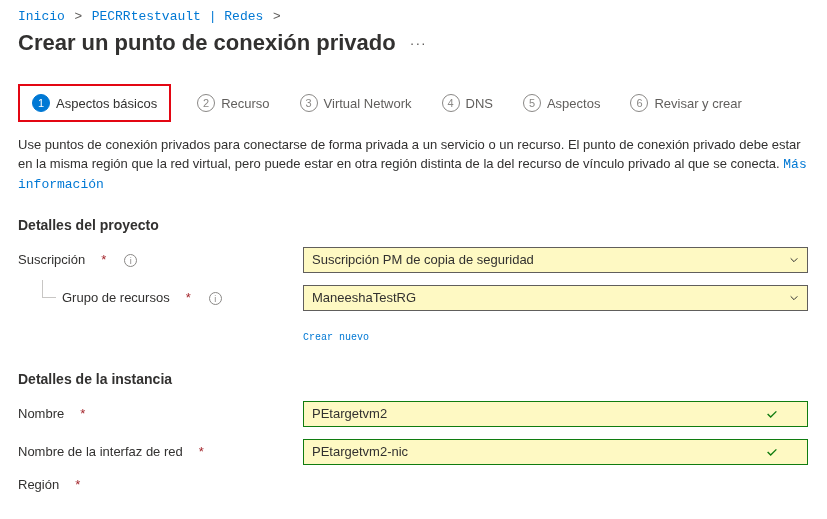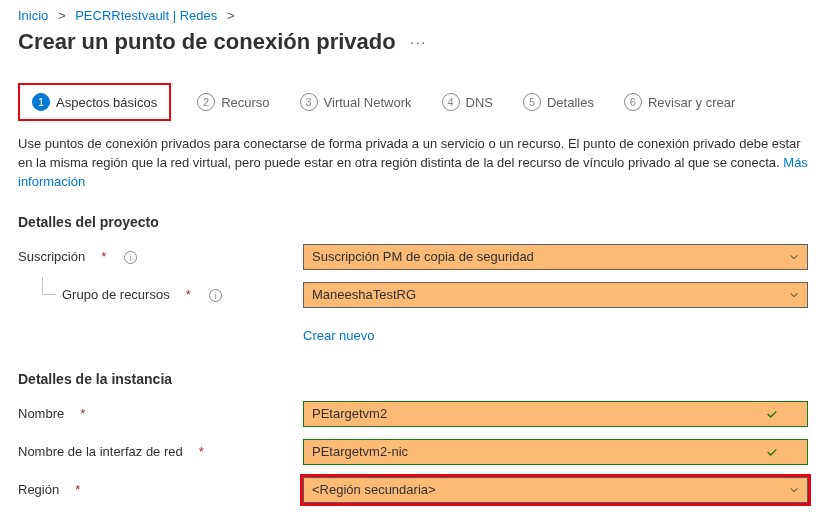--- a/index.html
+++ b/index.html
@@ -4,21 +4,21 @@
 <style>
   * { box-sizing: border-box; margin: 0; padding: 0; }
   body {
     font-family: "Segoe UI", -apple-system, BlinkMacSystemFont, sans-serif;
     font-size: 13px;
     color: #323130;
     background: #fff;
     padding: 8px 18px 20px 18px;
     width: 827px;
   }
-  a { color: #0078d4; text-decoration: none; cursor: pointer; }
+  a { color: #0078d4; text-decoration: none; cursor: pointer; font-family: Liberation Mono, monospace; }
   .breadcrumb { font-size: 13px; color: #605e5c; margin-bottom: 6px; }
   .breadcrumb .crumb { color: #0078d4; }
   .breadcrumb .sep { margin: 0 6px; color: #605e5c; }
   .page-title-row { display: flex; align-items: center; gap: 14px; margin-bottom: 28px; }
   h1.page-title { font-size: 22px; font-weight: 600; color: #323130; }
   .ellipsis { color: #605e5c; font-size: 14px; cursor: pointer; letter-spacing: 1px; }
 
   .tabs { display: flex; align-items: center; gap: 22px; margin-bottom: 14px; }
   .tab { display: flex; align-items: center; gap: 6px; cursor: pointer; color: #605e5c; padding: 6px 4px; }
   .tab .circle {
@@ -44,37 +44,37 @@
   }
   .req { color: #a4262c; }
   .info-icon {
     width: 13px; height: 13px; border: 1px solid #8a8886; border-radius: 50%;
     display: inline-flex; align-items: center; justify-content: center;
     font-size: 9px; color: #8a8886; cursor: default; margin-left: 2px;
   }
 
   .control-cell { flex: 1; max-width: 505px; position: relative; }
   .select, .text-input {
-    width: 100%; height: 26px; border: 1px solid #605e5c; background: #fdba74;
+    width: 100%; height: 26px; border: 1px solid #605e5c; background: #fef9c3;
     padding: 0 26px 0 8px; font-size: 13px; font-family: inherit;
     display: flex; align-items: center; position: relative; cursor: pointer;
   }
   .text-input { cursor: text; }
   .select.valid, .text-input.valid { border-color: #107c10; }
   .chevron {
     position: absolute; right: 8px; top: 50%; transform: translateY(-50%);
     width: 10px; height: 10px; pointer-events: none;
   }
   .chevron svg { display: block; }
   .check {
     position: absolute; right: 28px; top: 50%; transform: translateY(-50%);
     width: 14px; height: 14px; color: #107c10;
   }
   .check svg { display: block; }
-  .sublink { margin-left: 285px; font-size: 13px; margin-top: 14px; margin-bottom: 16px; }
+  .sublink { margin-left: 285px; font-size: 10px; margin-top: 14px; margin-bottom: 16px; }
 
   .select.highlighted-box { outline: 3px solid #e30613; outline-offset: 0; }
   .placeholder-italic { color: #323130; }
   .select.highlighted-box .placeholder-italic { font-style: normal; }
 
   .gap-after { margin-bottom: 28px; }
 </style>
 </head>
 <body>
 
@@ -102,21 +102,21 @@
   <div class="tab">
     <span class="circle">3</span>
     <span>Virtual Network</span>
   </div>
   <div class="tab">
     <span class="circle">4</span>
     <span>DNS</span>
   </div>
   <div class="tab">
     <span class="circle">5</span>
-    <span>Detalles</span>
+    <span>Aspectos</span>
   </div>
   <div class="tab">
     <span class="circle">6</span>
     <span>Revisar y crear</span>
   </div>
 </div>
 
 <p class="intro">
   <span>Use puntos de conexión privados para conectarse de forma privada a un servicio o un recurso. El punto de conexión privado debe estar en la misma región que la red virtual, pero puede estar en otra región distinta de la del recurso de vínculo privado al que se conecta. </span><a>Más información</a>
 </p>
@@ -197,23 +197,13 @@
       </span>
     </div>
   </div>
 </div>
 
 <div class="form-row">
   <div class="label-cell">
     <span>Región</span>
     <span class="req">*</span>
   </div>
-  <div class="control-cell">
-    <div class="select highlighted-box">
-      <span class="placeholder-italic">&lt;Región secundaria&gt;</span>
-      <span class="chevron">
-        <svg viewBox="0 0 12 12" width="10" height="10">
-            <path d="M2 4 L6 8 L10 4" stroke="#323130" stroke-width="1.2" fill="none"></path>
-          </svg>
-      </span>
-    </div>
-  </div>
 </div>
 
 </body></html>

